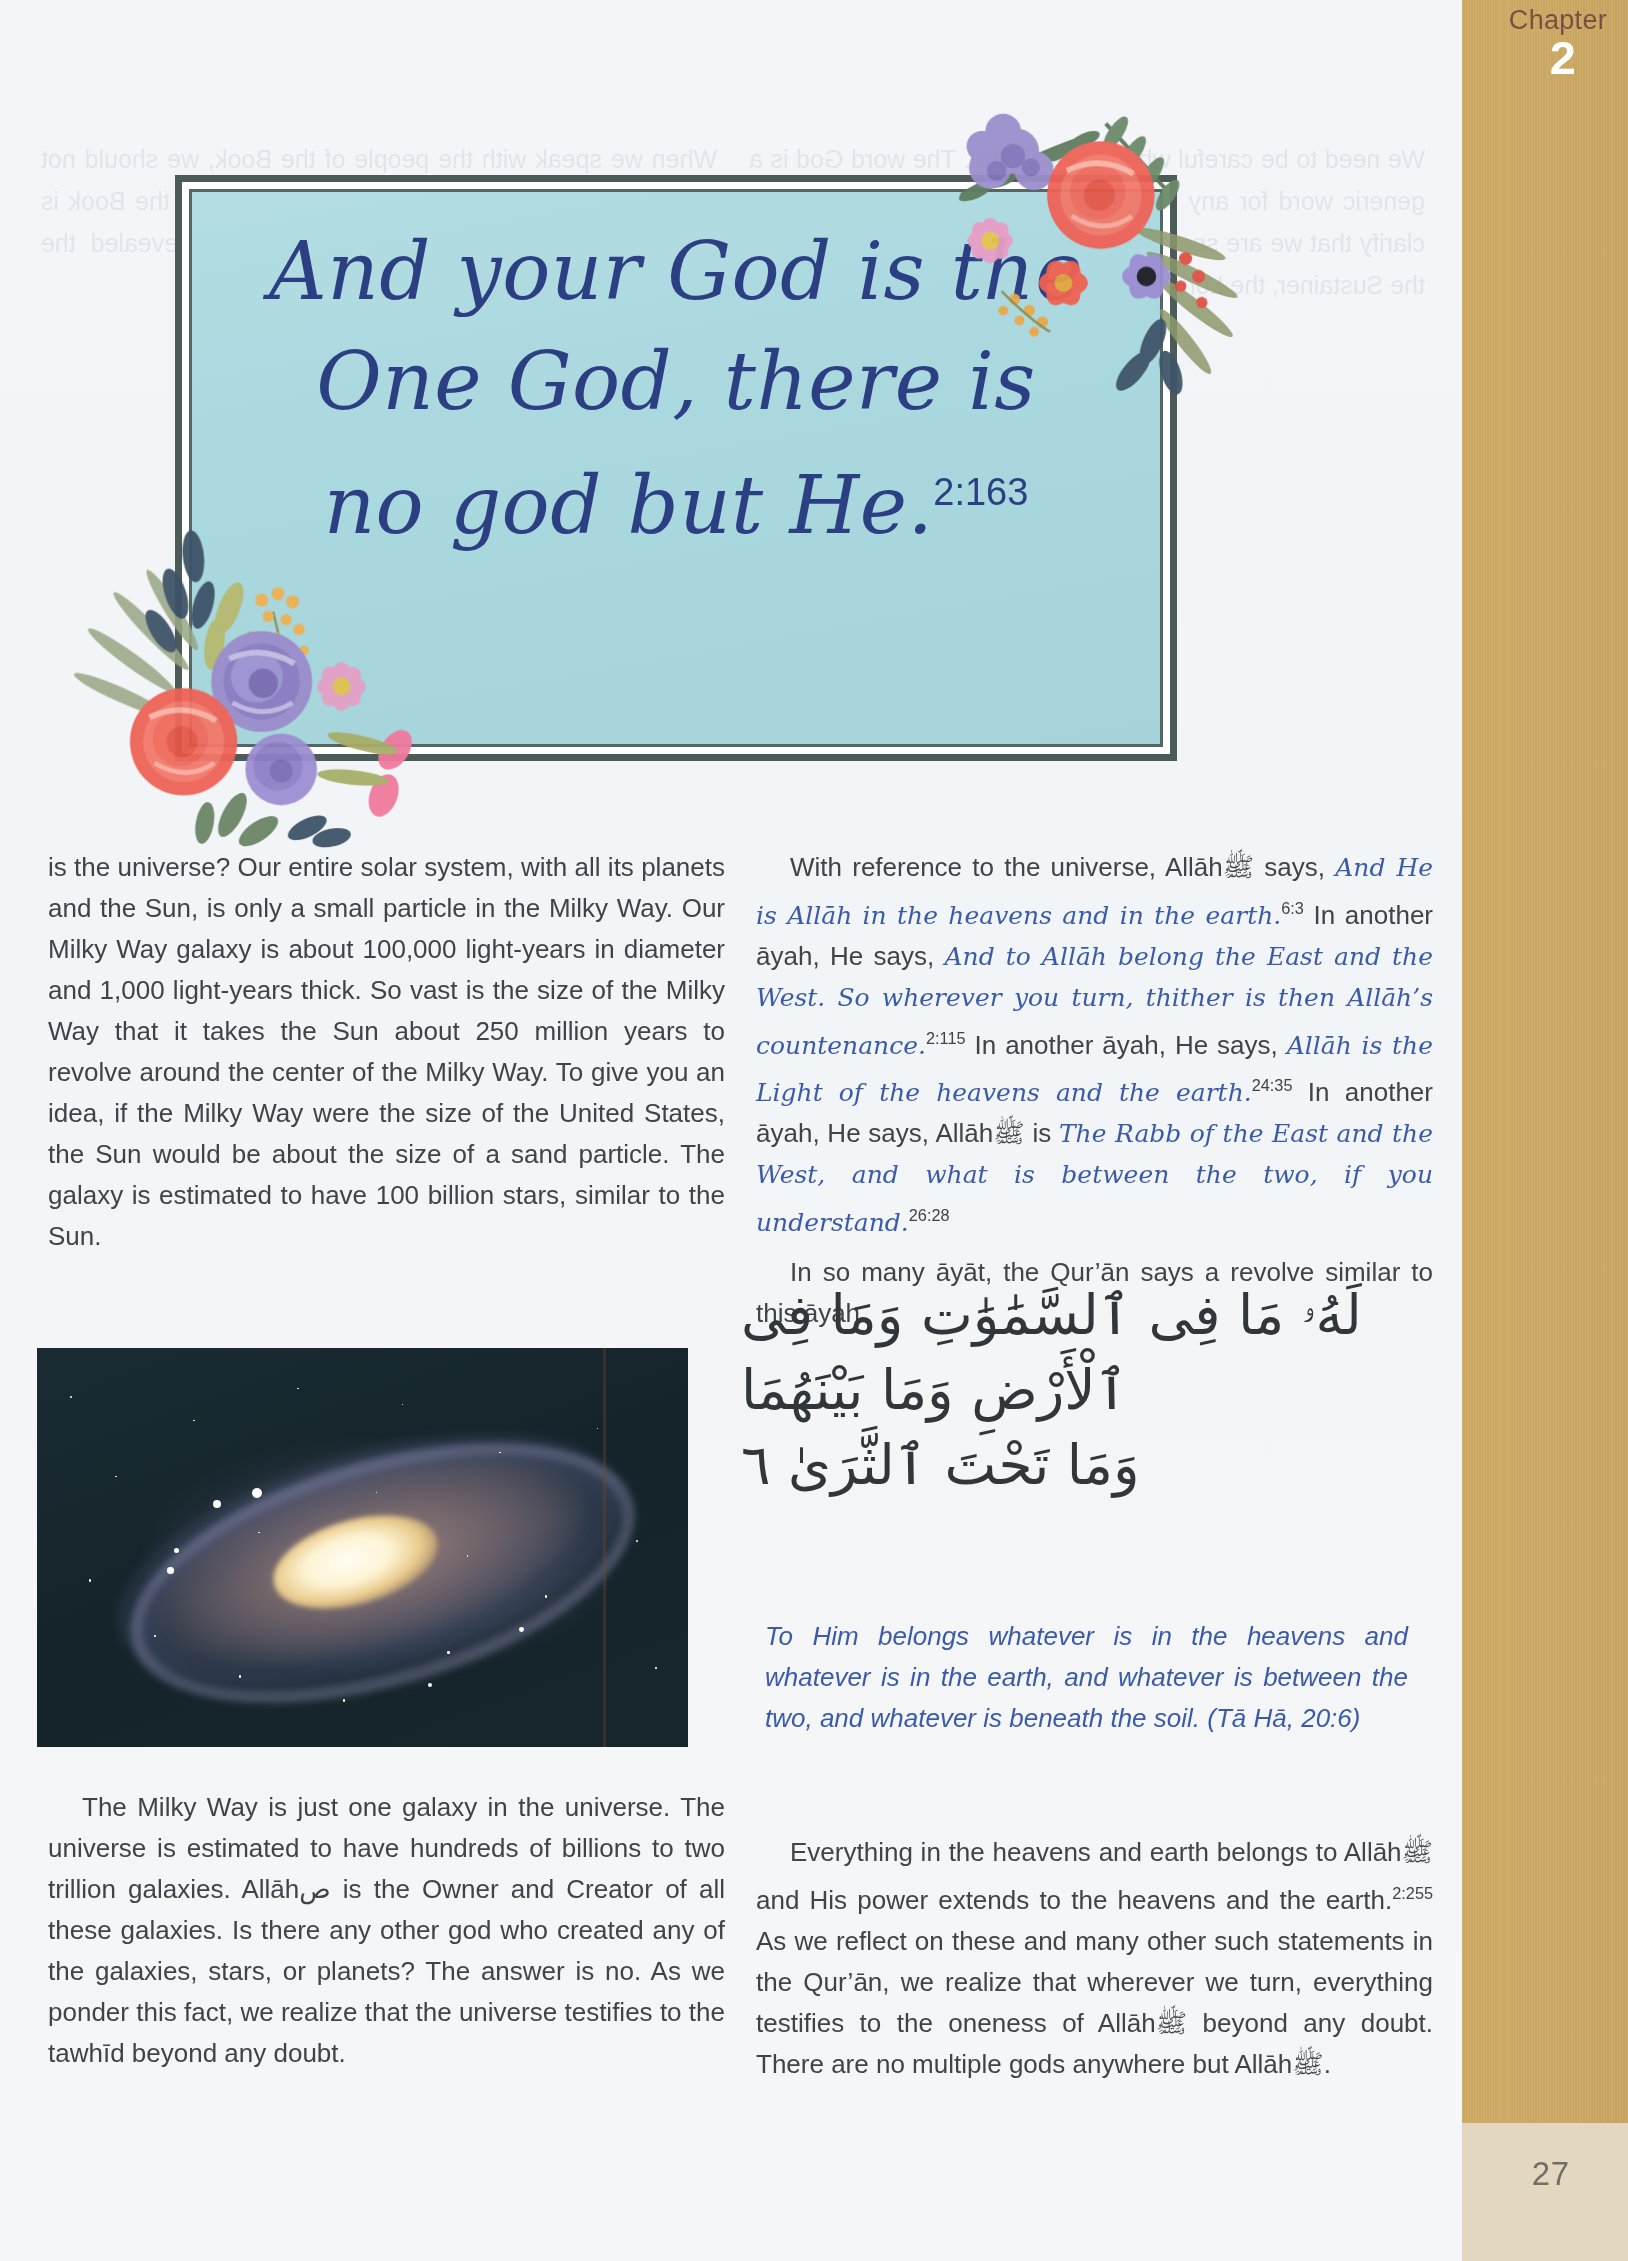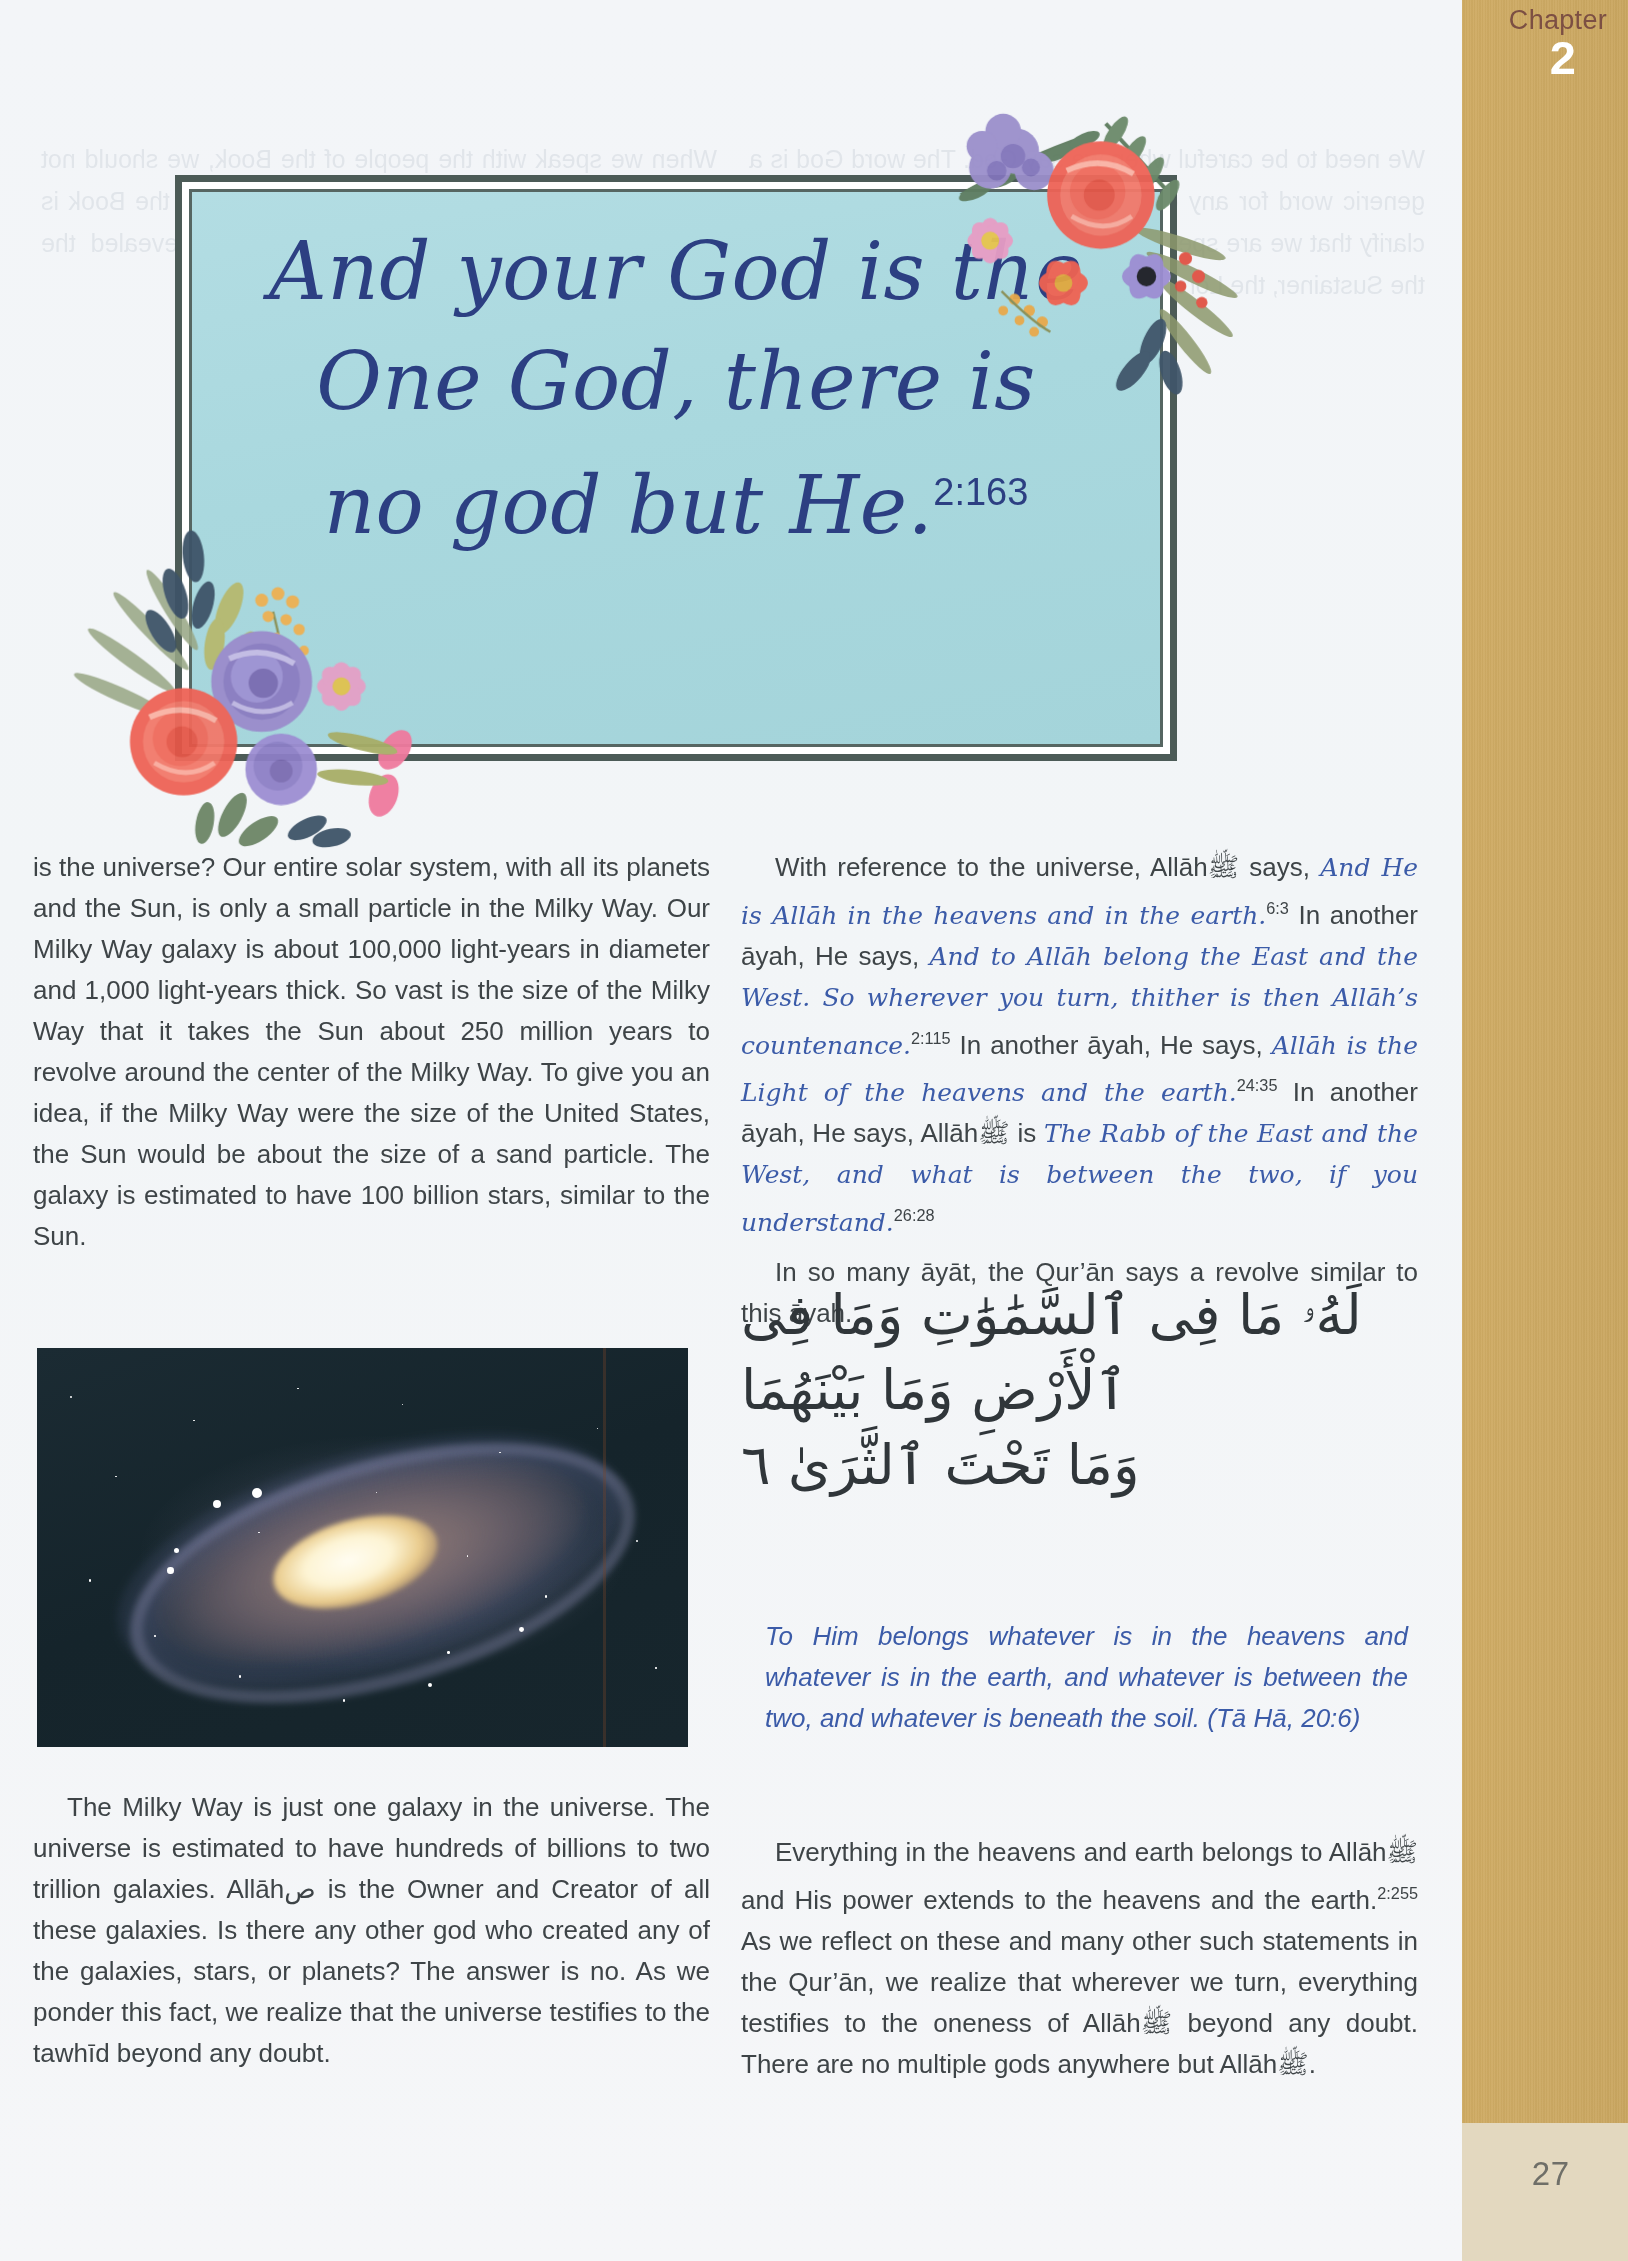--- a/index.html
+++ b/index.html
@@ -82,21 +82,21 @@
   }
   
   .floral{position:absolute;pointer-events:none;}
   .floral-tr{right:-85px;top:-102px;width:350px;height:350px;}
   .floral-bl{left:-102px;bottom:-106px;width:366px;height:358px;}
   
   .col{
     position:absolute;width:677px;
     font-size:26px;line-height:41px;color:#3e4447;
     text-align:justify;
-    -webkit-hyphens:none;hyphens:none;
+    -webkit-hyphens:none;hyphens:none;margin-left:15px;
   }
   .col.left{left:33px;top:847px;}
   .col.right{left:741px;top:847px;}
   .col p{margin:0 0 0 0;}
   .col p.indent{text-indent:34px;}
   .sup{
     font-size:16.3px;vertical-align:super;letter-spacing:0;
   }
   .ital{
     font-family:"DejaVu Serif",serif;

